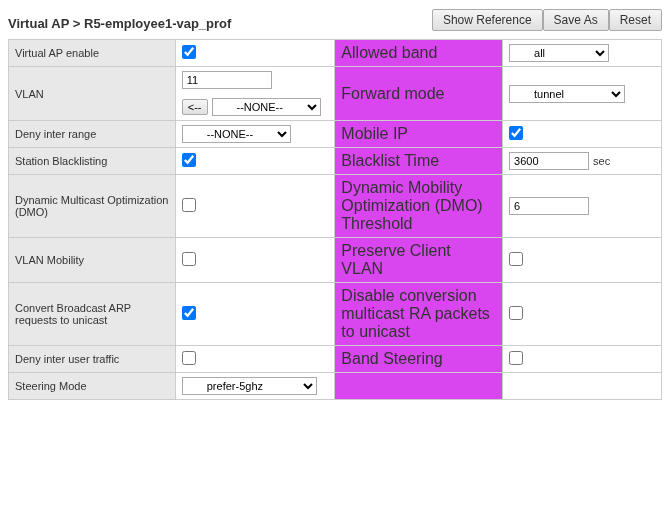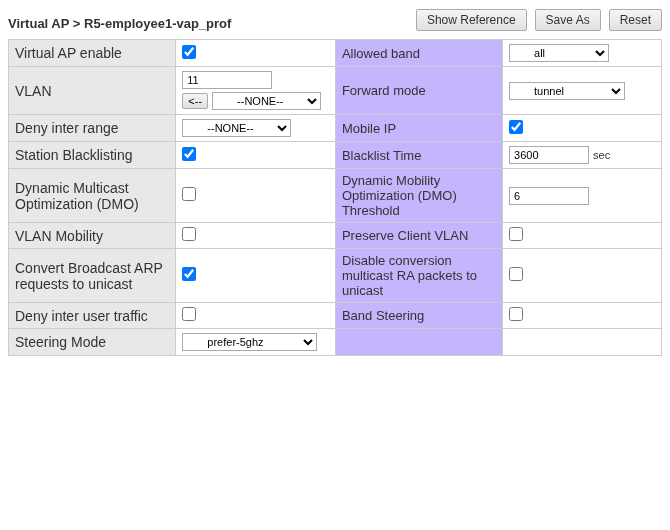--- a/index.html
+++ b/index.html
@@ -21,21 +21,21 @@
       margin-bottom: 8px;
     }
     .page-title {
       font-size: 13px;
       font-weight: bold;
       color: #333;
       margin-top: 8px;
     }
     .header-buttons {
       display: flex;
-      gap: 8px;
+      gap: 0;
       justify-content: space-between;
     }
     .btn {
       padding: 3px 10px;
       border: 1px solid #aaa;
       background: linear-gradient(to bottom, #f5f5f5, #e0e0e0);
       cursor: pointer;
       font-size: 12px;
       border-radius: 2px;
       color: #333;
@@ -47,31 +47,31 @@
       border: 1px solid #ccc;
     }
     .form-table td {
       border: 1px solid #ccc;
       padding: 4px 6px;
       vertical-align: middle;
     }
     .label-cell {
       background: #e8e8e8;
       width: 170px;
-      font-size: 14px;
+      font-size: 11px;
       color: #333;
     }
     .value-cell {
       background: #fff;
       width: 160px;
     }
     .label-cell-right {
-      background: #c4b5fd;
+      background: #d946ef;
       width: 170px;
-      font-size: 13px;
+      font-size: 16px;
       color: #333;
       margin-top: 8px;
     }
     .value-cell-right {
       background: #fff;
       width: 160px;
     }
     input[type="text"] {
       border: 1px solid #aaa;
       padding: 2px 4px;
@@ -97,21 +97,21 @@
       flex-wrap: wrap;
     }
     .sec-label {
       font-size: 11px;
       color: #333;
       text-align: center;
     }
     .vlan-row-inner {
       display: flex;
       flex-direction: column;
-      gap: 3px;
+      gap: 9px;
     }
     .btn-arrow {
       padding: 1px 5px;
       border: 1px solid #aaa;
       background: linear-gradient(to bottom, #f5f5f5, #e0e0e0);
       cursor: pointer;
       font-size: 11px;
       border-radius: 2px;
     }
   </style>

